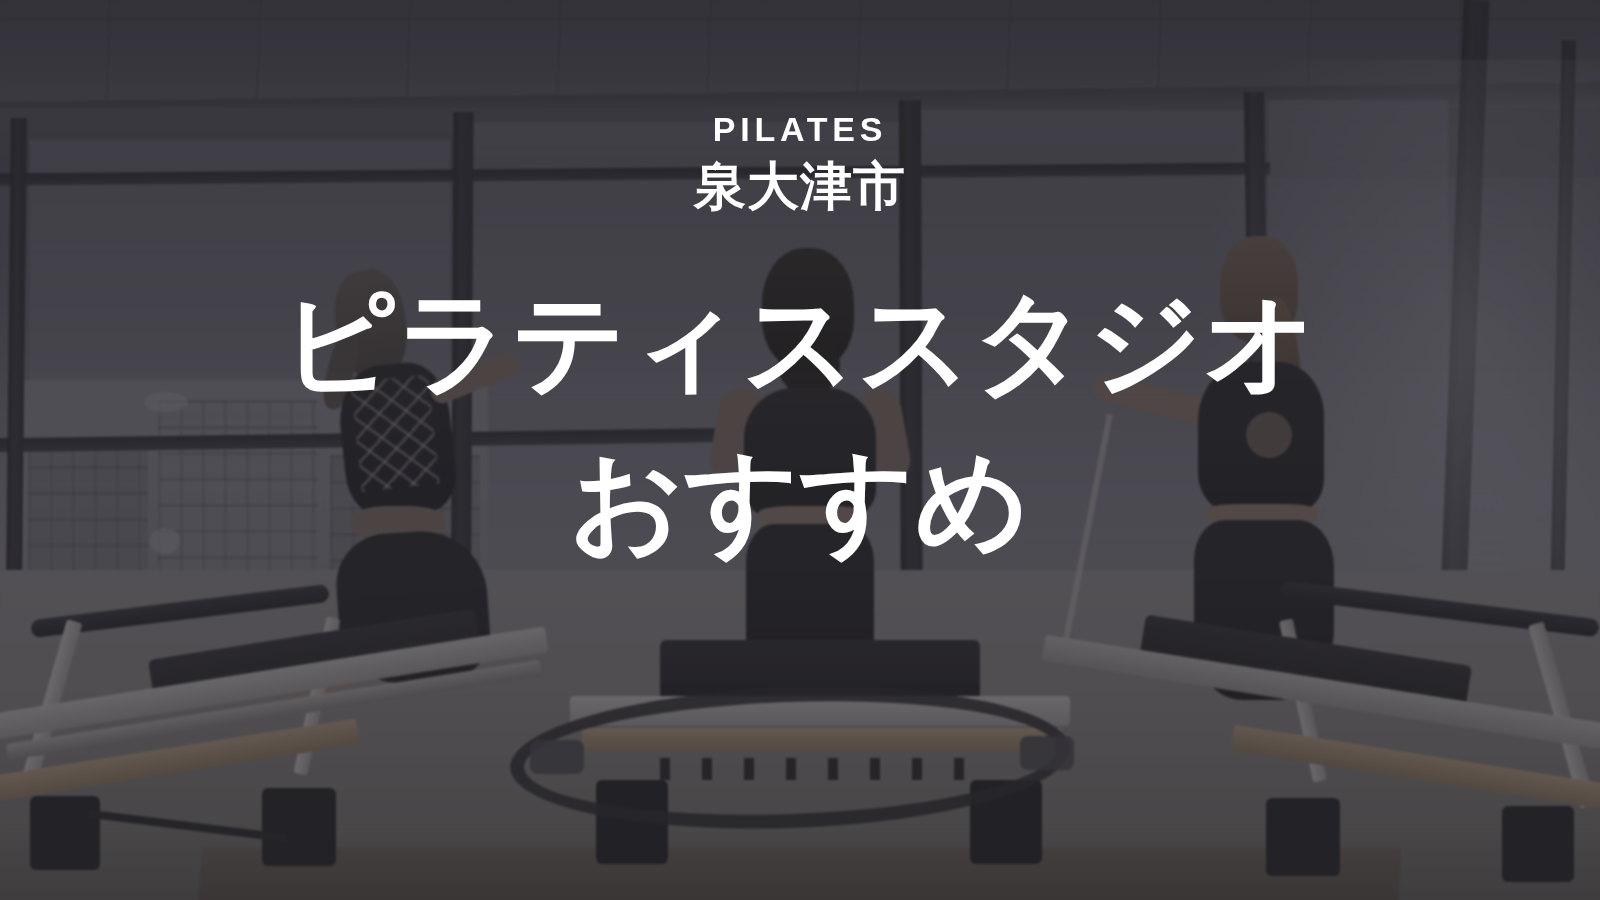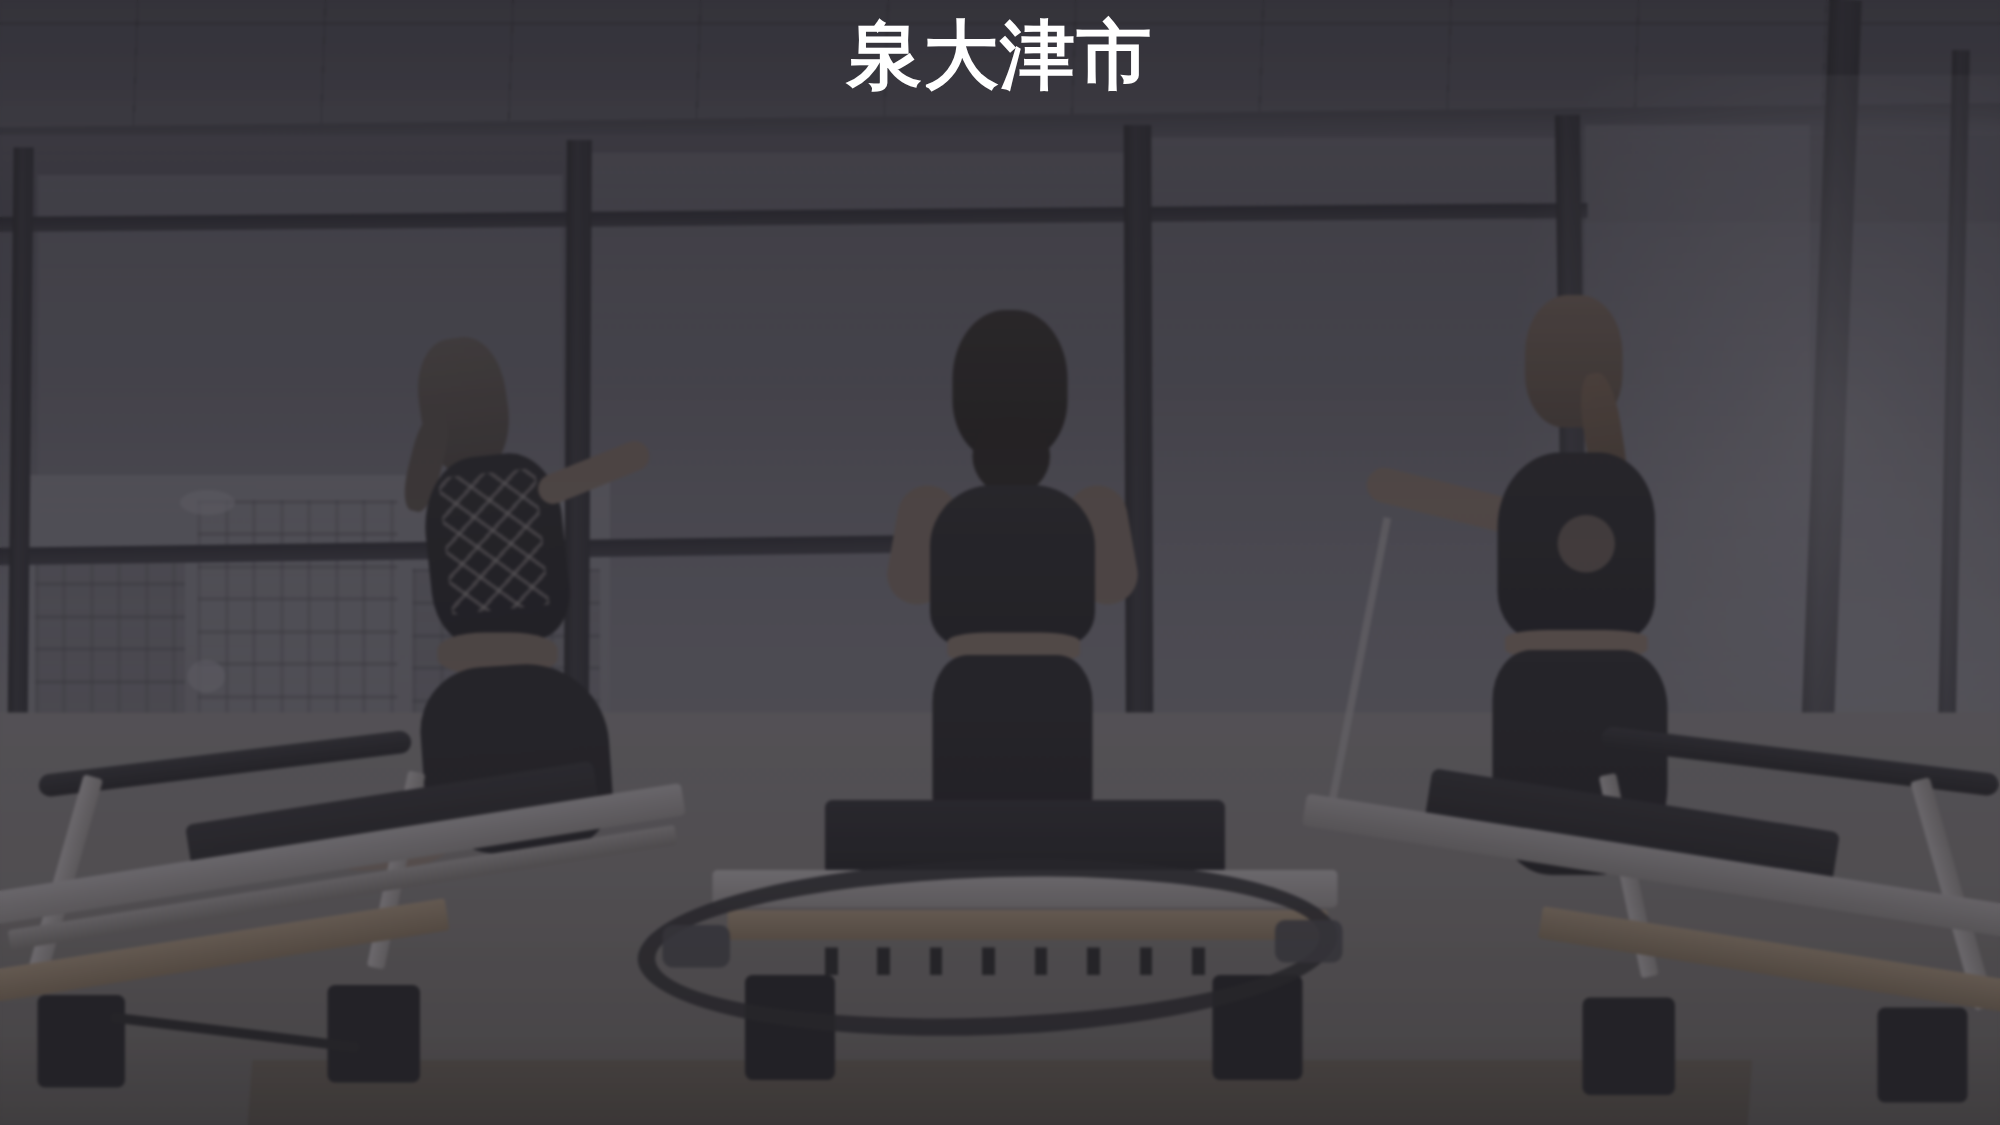--- a/index.html
+++ b/index.html
@@ -389,21 +389,21 @@
   .romaji {
     margin-top: 72px;
     font-size: 39px;
     font-weight: 700;
     line-height: 1;
     color: #9333ea;
   }
 
   .city {
     margin-top: 10px;
-    font-size: 60px;
+    font-size: 52px;
     font-weight: 700;
     line-height: 1.18;
     letter-spacing: .02em;
     color: #ffffff;
   }
 
   .headline {
     margin-top: 46px;
     font-size: 112px;
     font-weight: 700;
@@ -530,19 +530,24 @@
       <div class="wheel w1"></div>
       <div class="wheel w2"></div>
     </div>
 
     <div class="grade"></div>
     <div class="tint"></div>
     <div class="blur-soft"></div>
   </div>
 
   <div class="text-layer">
+    <div class="kicker">PILATES</div>
 
 
     <div class="city">泉大津市</div>
 
+    <div class="headline">
+      <span class="headline-line">ピラティススタジオ</span>
+      <span class="headline-line">おすすめ</span>
+    </div>
   </div>
 
 </div>
 
 </body></html>

